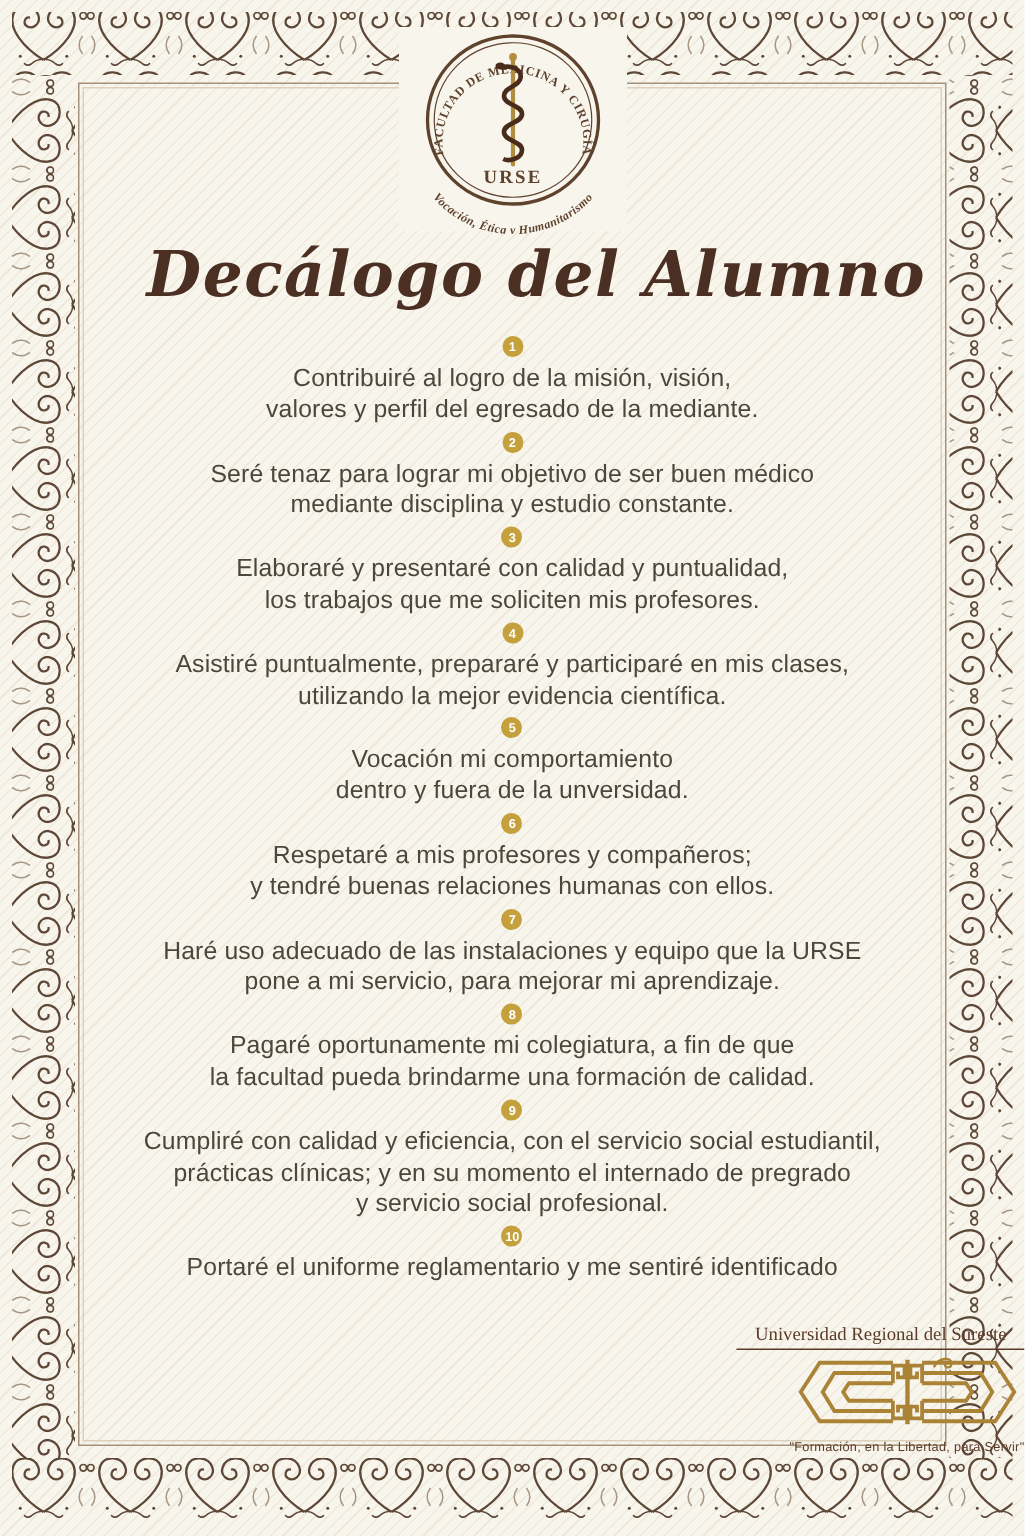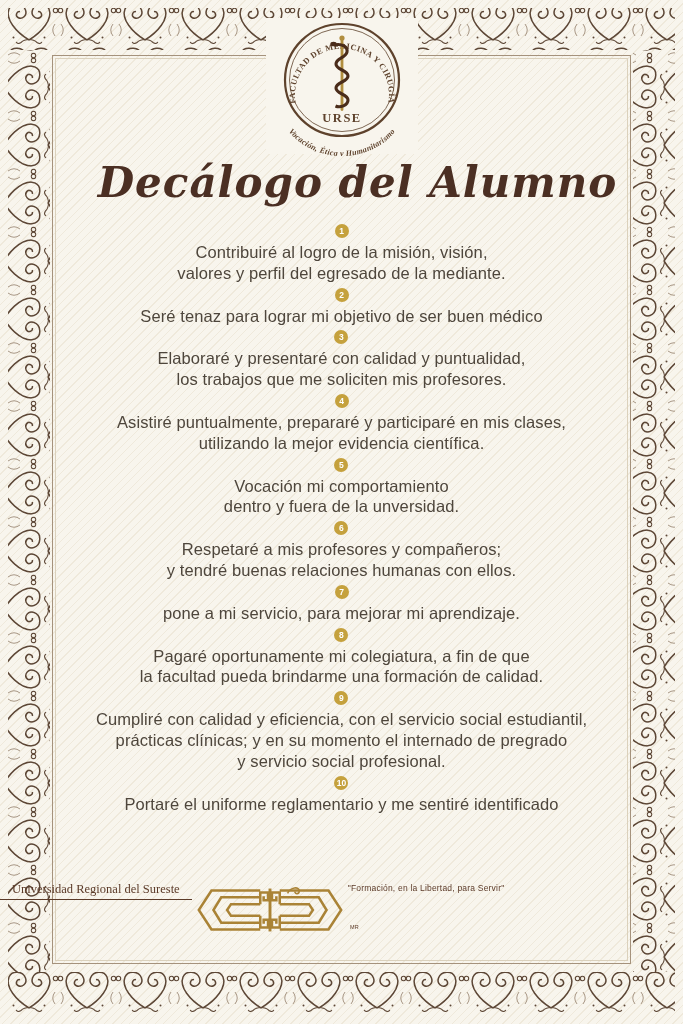--- a/index.html
+++ b/index.html
@@ -33,21 +33,21 @@
     width:14px;height:14px;border-radius:50%;background:#c5a13d;
     color:#ffffff;font-size:8.5px;font-weight:bold;line-height:14px;
     text-align:center;margin-bottom:4px;
   }
   .line{
     font-size:16.5px;line-height:20.8px;color:#4e463c;text-align:left;
     letter-spacing:0.1px;
   }
   .footer{
     position:absolute;top:882px;left:0;width:100%;
-    display:flex;flex-direction:row;align-items:flex-start;
+    display:flex;flex-direction:column;align-items:flex-end;
   }
   .uni-name{
     font-family:"Liberation Serif",serif;font-size:12.5px;color:#5b3a28;
     padding:0 12px 2px 12px;border-bottom:1px solid #5b3a28;
   }
   .emblem-wrap{position:relative;margin-top:3px;}
   .trademark{
     position:absolute;right:-11px;bottom:9px;font-size:5.5px;color:#5b3a28;
   }
   .motto{
@@ -119,20 +119,21 @@
 
     <div class="item">
       <div class="badge">1</div>
       <div class="line">Contribuiré al logro de la misión, visión,</div>
       <div class="line">valores y perfil del egresado de la mediante.</div>
     </div>
 
     <div class="item">
       <div class="badge">2</div>
       <div class="line">Seré tenaz para lograr mi objetivo de ser buen médico</div>
+      <div class="line">mediante disciplina y estudio constante.</div>
     </div>
 
     <div class="item">
       <div class="badge">3</div>
       <div class="line">Elaboraré y presentaré con calidad y puntualidad,</div>
       <div class="line">los trabajos que me soliciten mis profesores.</div>
     </div>
 
     <div class="item">
       <div class="badge">4</div>
@@ -147,20 +148,21 @@
     </div>
 
     <div class="item">
       <div class="badge">6</div>
       <div class="line">Respetaré a mis profesores y compañeros;</div>
       <div class="line">y tendré buenas relaciones humanas con ellos.</div>
     </div>
 
     <div class="item">
       <div class="badge">7</div>
+      <div class="line">Haré uso adecuado de las instalaciones y equipo que la URSE</div>
       <div class="line">pone a mi servicio, para mejorar mi aprendizaje.</div>
     </div>
 
     <div class="item">
       <div class="badge">8</div>
       <div class="line">Pagaré oportunamente mi colegiatura, a fin de que</div>
       <div class="line">la facultad pueda brindarme una formación de calidad.</div>
     </div>
 
     <div class="item">

